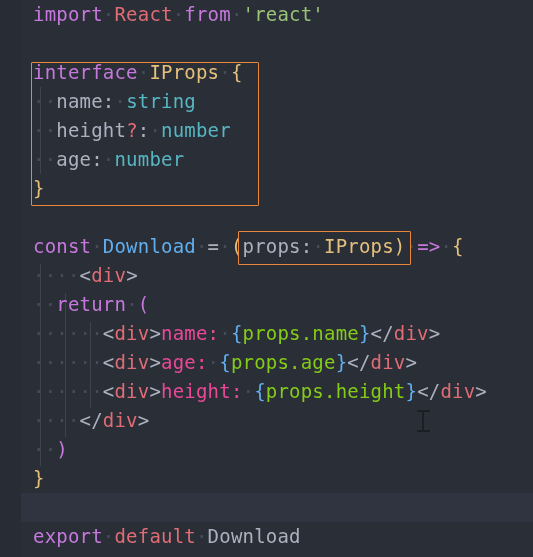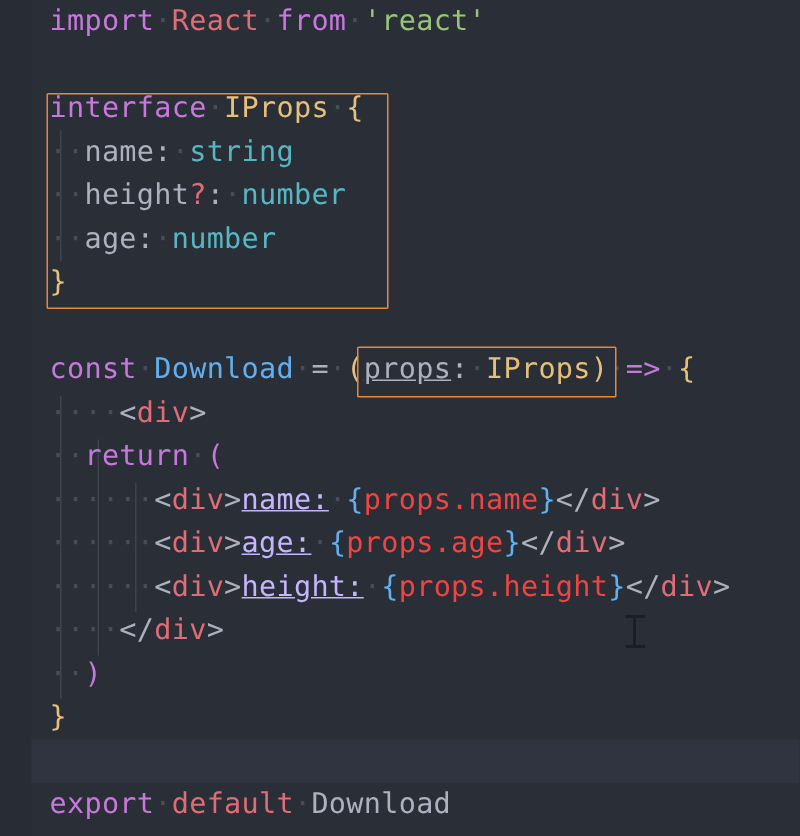--- a/index.html
+++ b/index.html
@@ -43,26 +43,26 @@
   .iface   { color: #e5c07b; text-align: right; }   
   .brace-y { color: #e5c07b; }   
   .brace-p { color: #c678dd; }   
   .brace-b { color: #61afef; }   
   .type    { color: #56b6c2; }   
   .prop    { color: #abb2bf; }   
   .punc    { color: #abb2bf; }
   .fn      { color: #61afef; }   
   .op      { color: #abb2bf; }   
   .arrow   { color: #c678dd; }   
-  .param   { color: #abb2bf; text-decoration: underline; }   
+  .param   { color: #abb2bf; }   
   .qmark   { color: #e06c75; }
   .ident   { color: #abb2bf; }   
   .angle   { color: #abb2bf; }   
-  .jsxtext { color: #c4b5fd; text-decoration: underline; }
-  .pexp    { color: #ef4444; }   
+  .jsxtext { color: #ec4899; }
+  .pexp    { color: #84cc16; }   
   .ws      { color: #464d59; }   
 
   
   .guide {
     position: absolute;
     width: 1px;
     background: #3d4450;
   }
 
   

